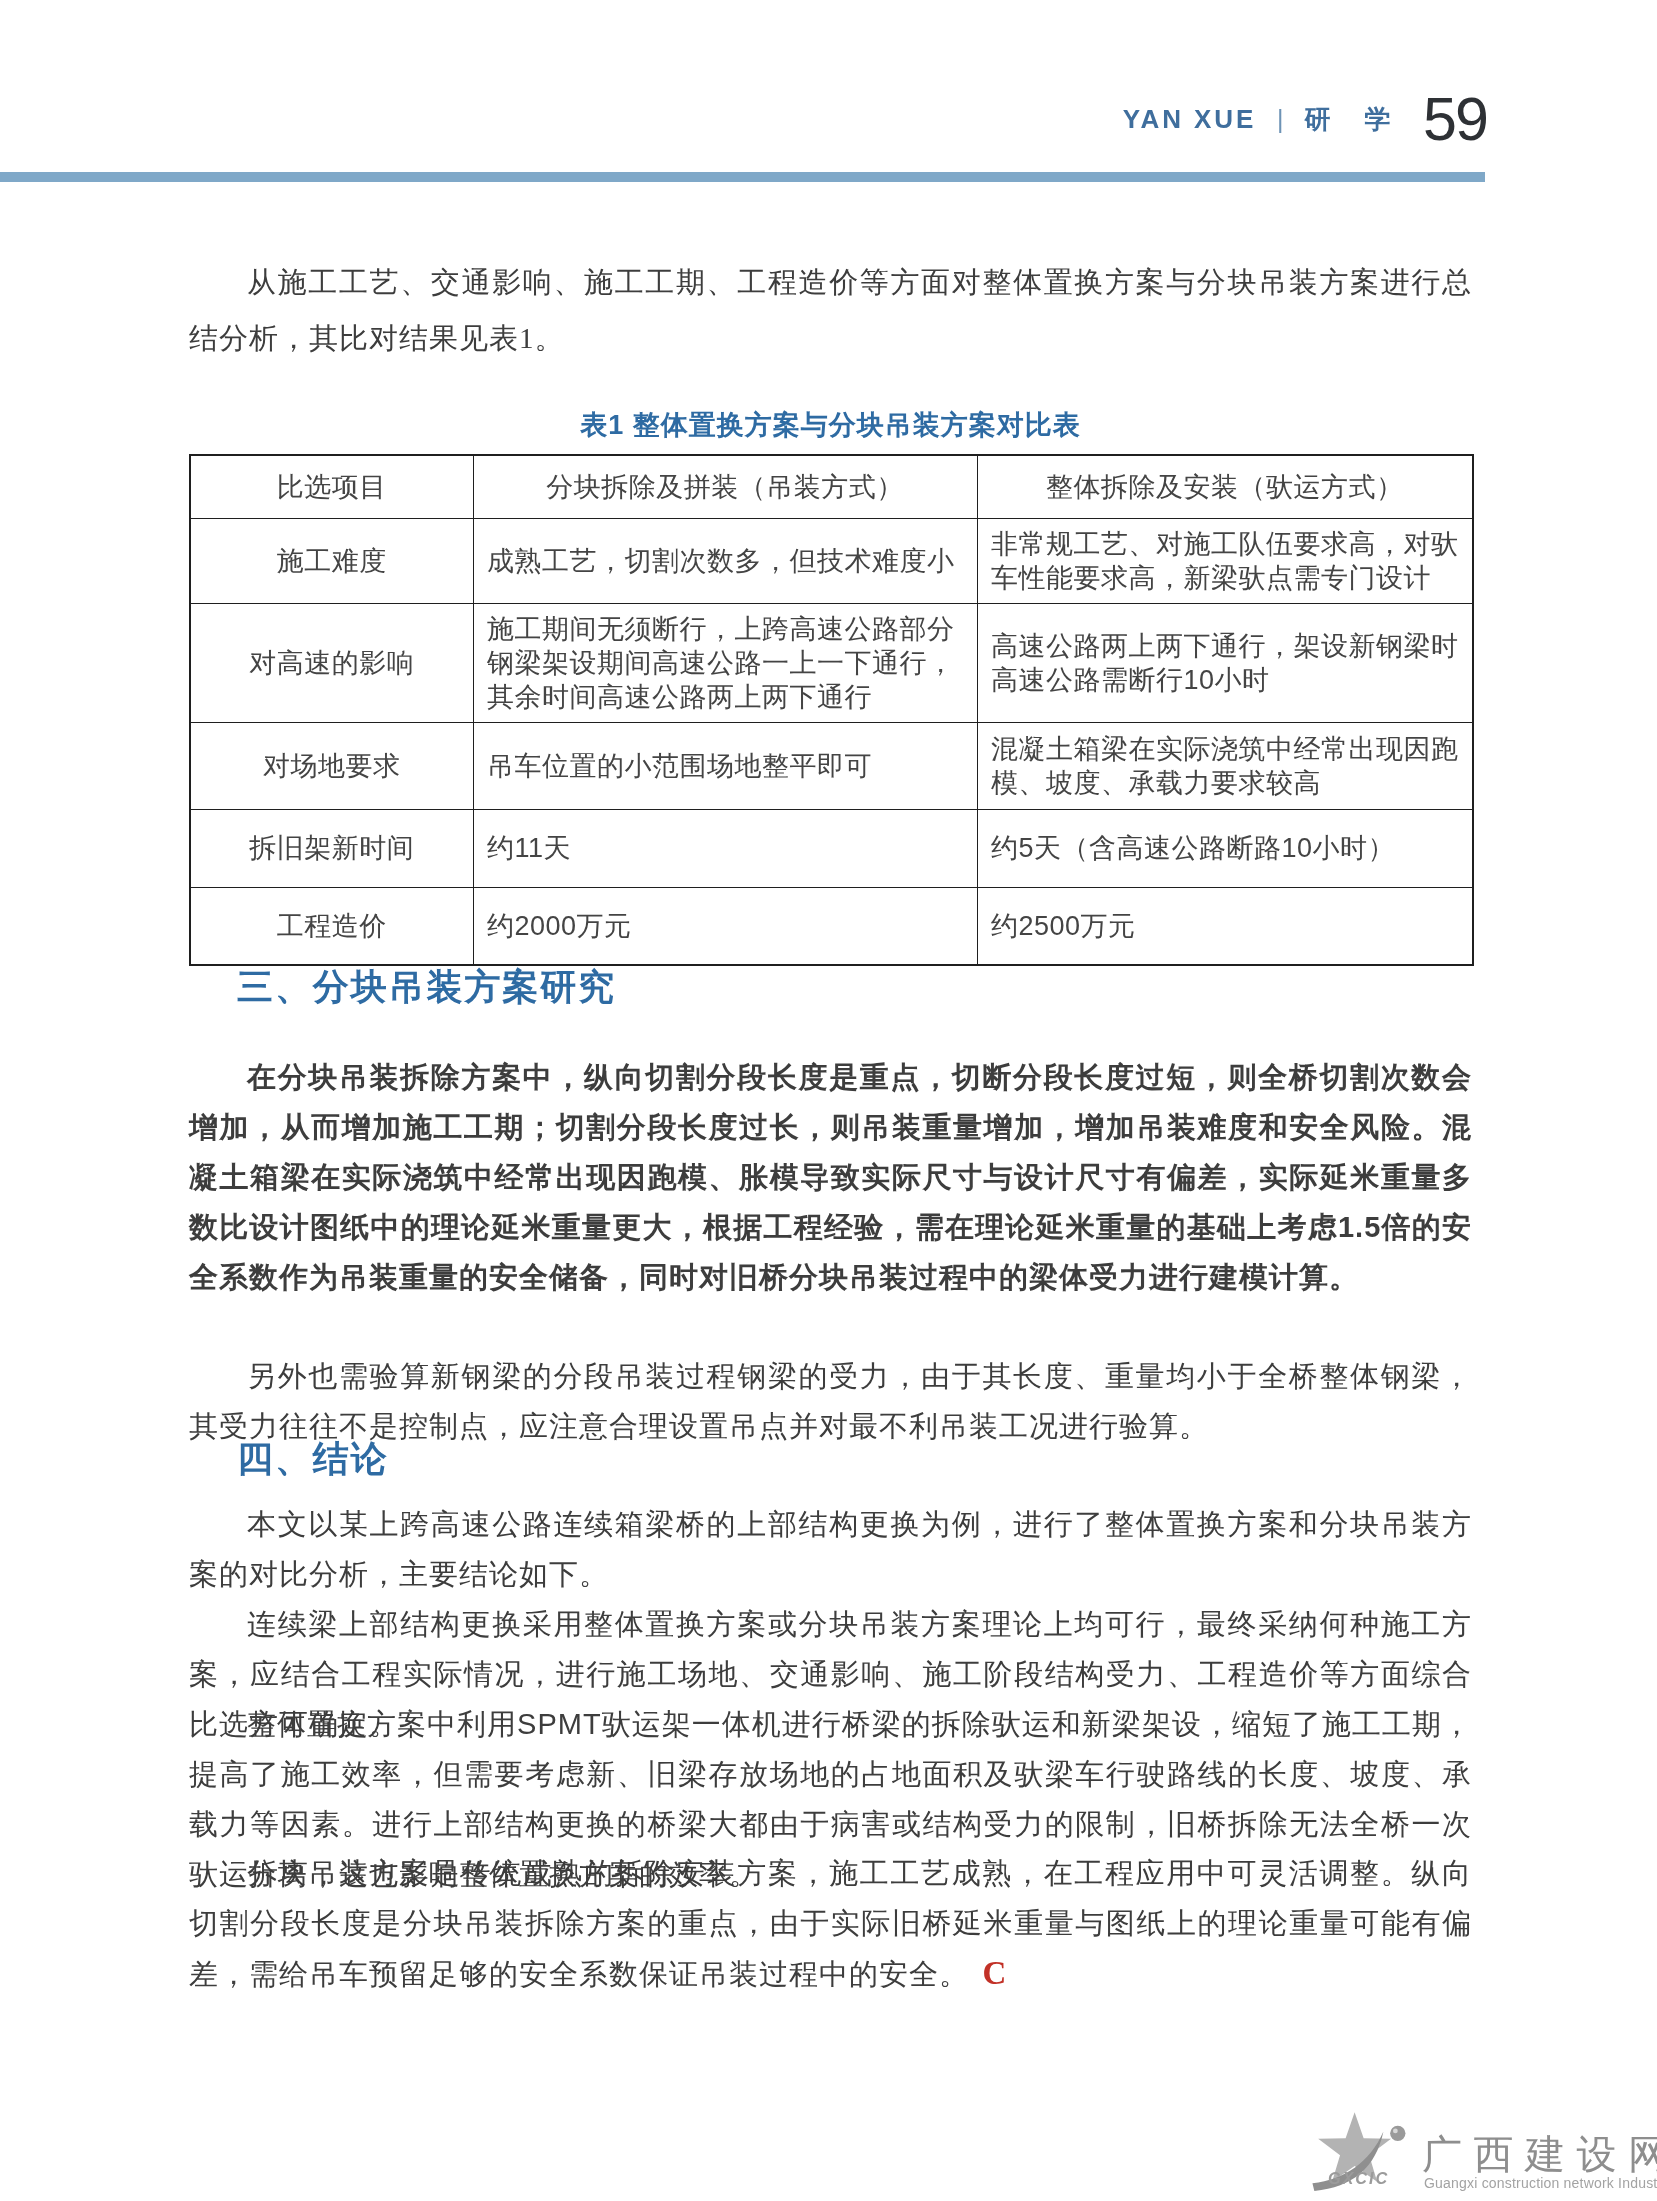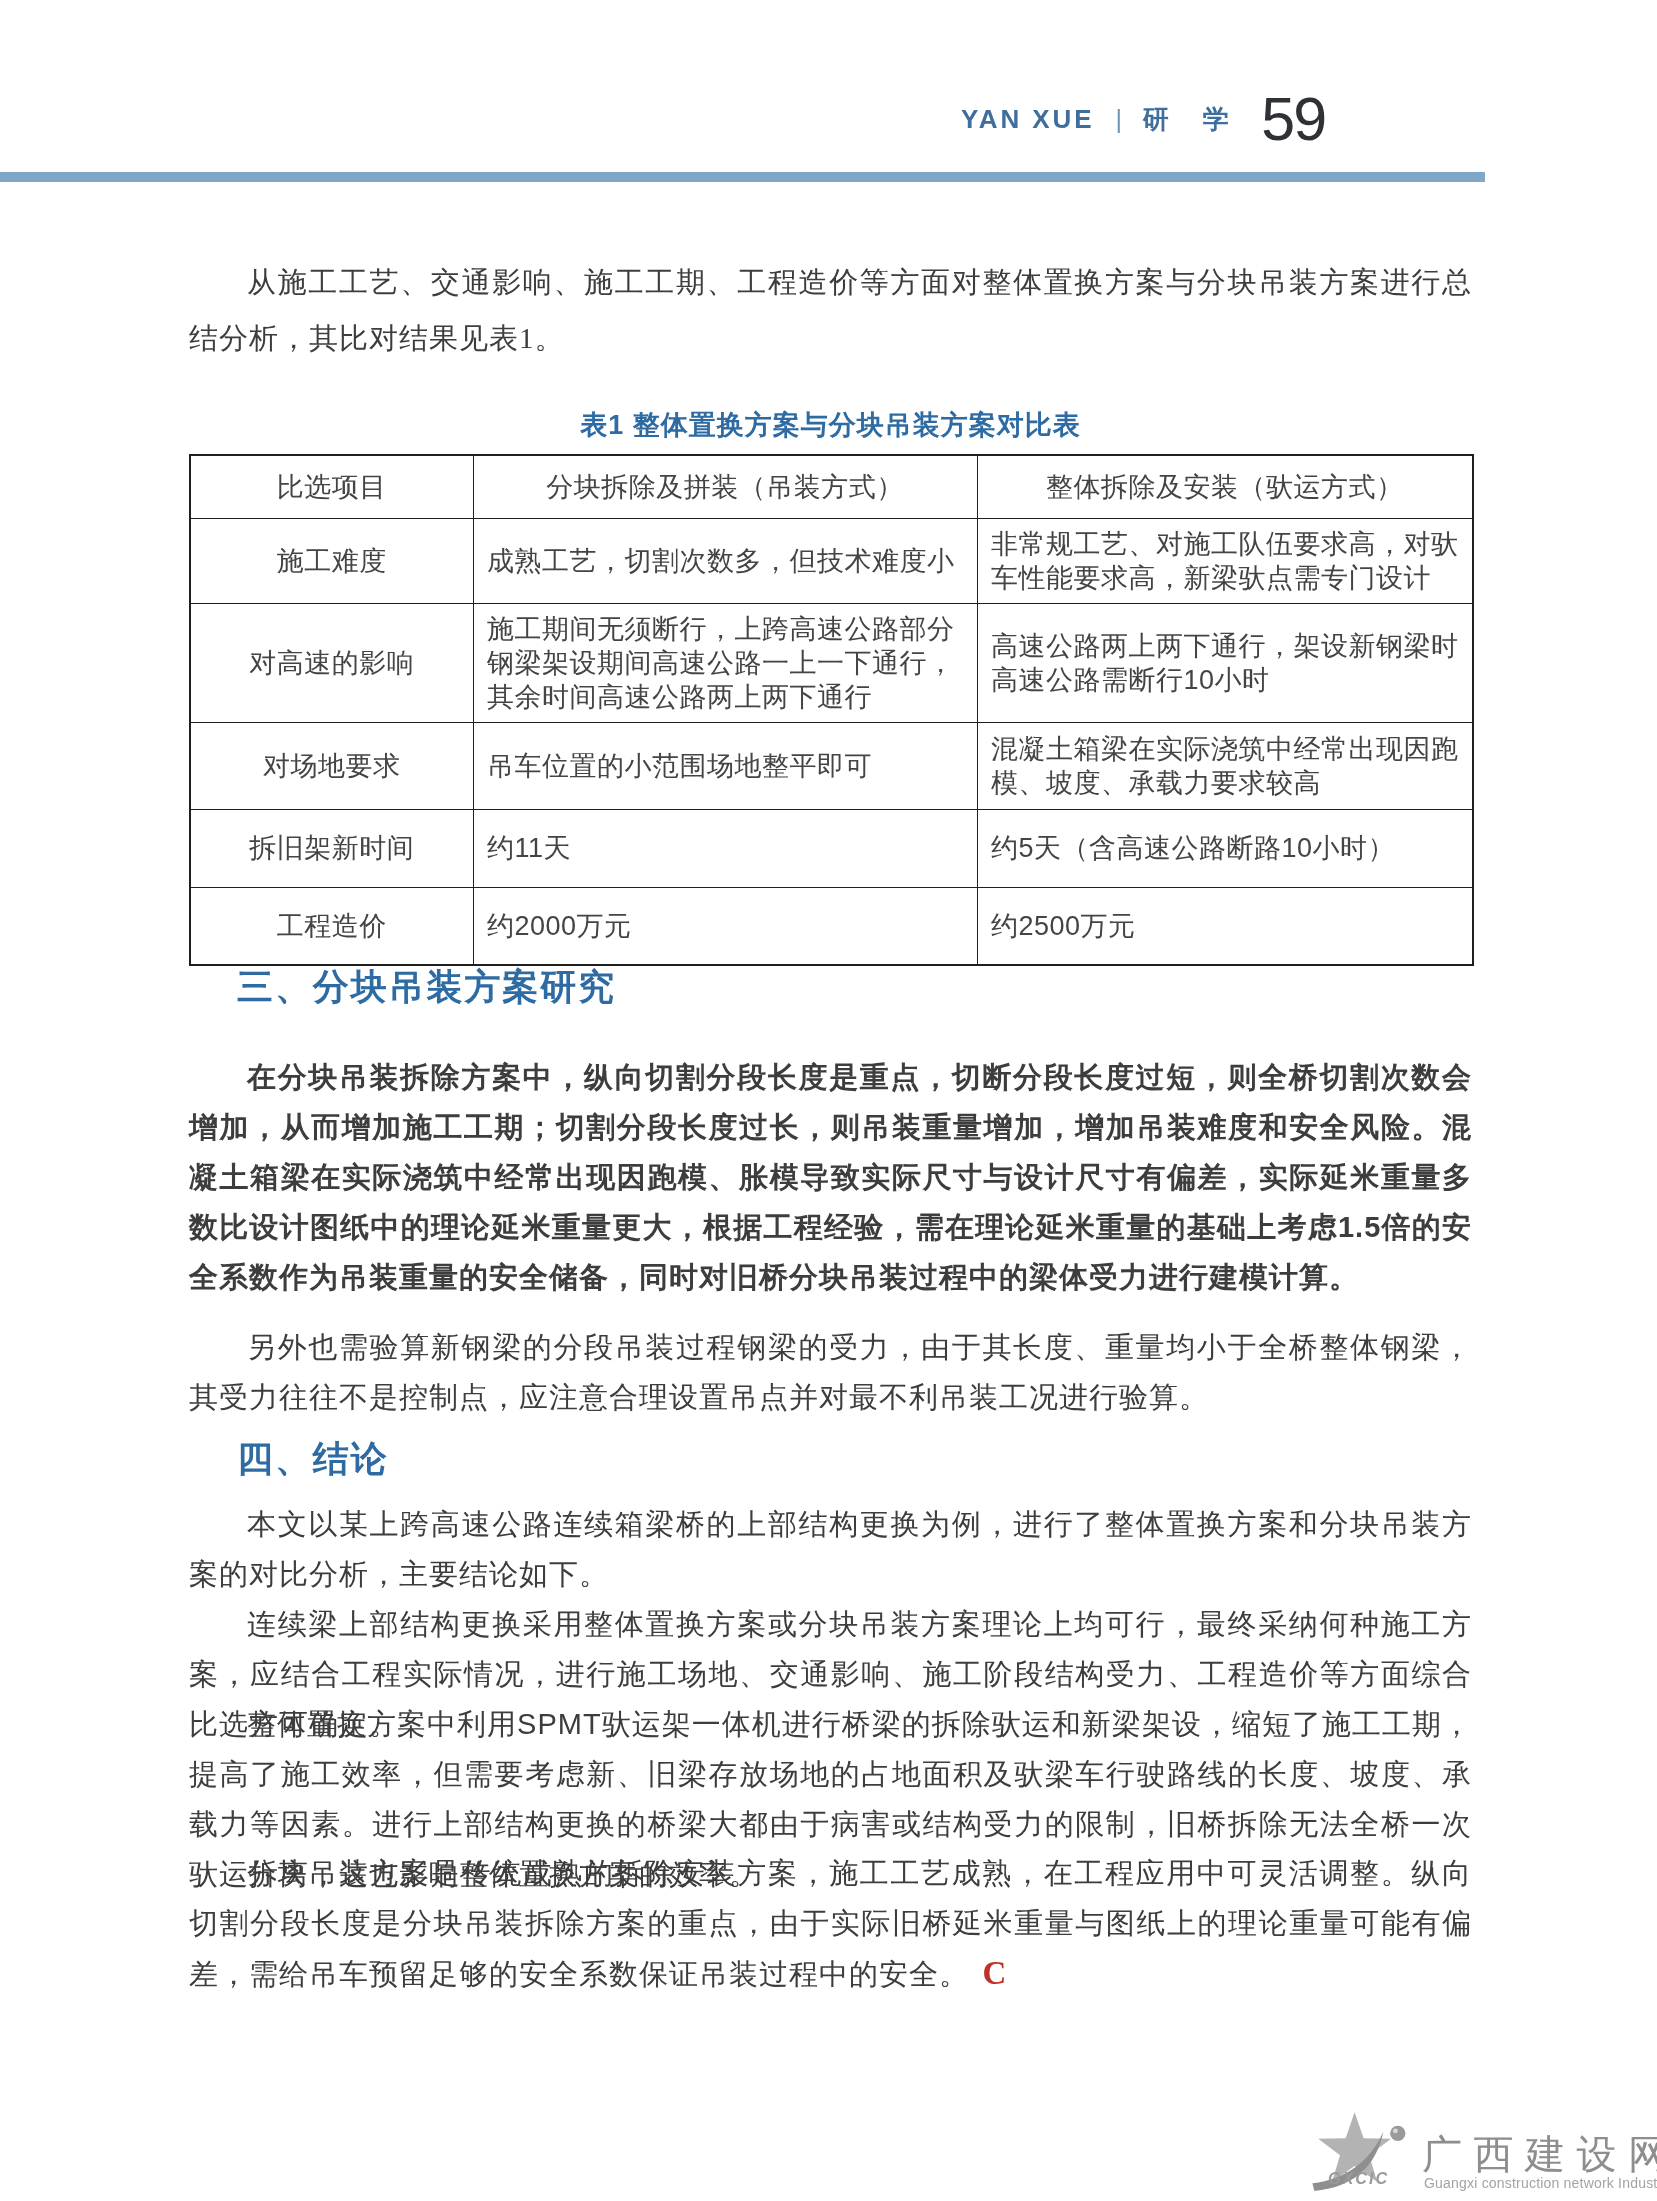--- a/index.html
+++ b/index.html
@@ -6,37 +6,37 @@
   body{
     width:1657px;height:2202px;background:#ffffff;position:relative;
     font-family:"Liberation Sans","DejaVu Sans",sans-serif;
     -webkit-font-smoothing:antialiased;
   }
   .page{position:absolute;inset:0;overflow:hidden;}
 
   
   .header{
     position:absolute;left:961px;top:83px;width:526px;height:73px;
-    display:flex;align-items:center;gap:19px;
+    display:flex;align-items:center;justify-content:flex-end;gap:19px;
   }
   .journal-en{color:#3f6e9d;font-weight:bold;font-size:26px;letter-spacing:2.9px;}
   .header-sep{color:#6d93b5;font-size:25px;font-weight:300;padding:0 1.9px;}
   .journal-cn{color:#3f6e9d;font-weight:bold;font-size:26px;letter-spacing:13.4px;}
   .page-number{color:#2e3135;font-weight:normal;font-size:61px;letter-spacing:-1.9px;line-height:1;}
   .rule{position:absolute;left:0;top:172px;width:1485px;height:9.6px;background:#7fa8c8;}
 
   
   .body-text{
     position:absolute;left:189px;width:1283px;margin:0;
     font-size:29px;line-height:50px;color:#3d3d3d;
     text-align:justify;text-indent:2em;letter-spacing:1px;
   }
   .intro{top:254px;line-height:56px;font-family:Liberation Serif, serif;}
   .p-s3a{top:1052px;font-weight:bold;}
-  .p-s3b{top:1322px;}
+  .p-s3b{top:1351px;}
   .p-s4a{top:1499px;}
   .p-s4b{top:1599px;}
   .p-s4c{top:1699px;}
   .p-s4d{top:1848px;}
 
   .sec-heading{
     position:absolute;left:237px;margin:0;
     font-size:36px;font-weight:bold;color:#2e6ba3;letter-spacing:1.9px;
   }
   .h3{top:963px;}

